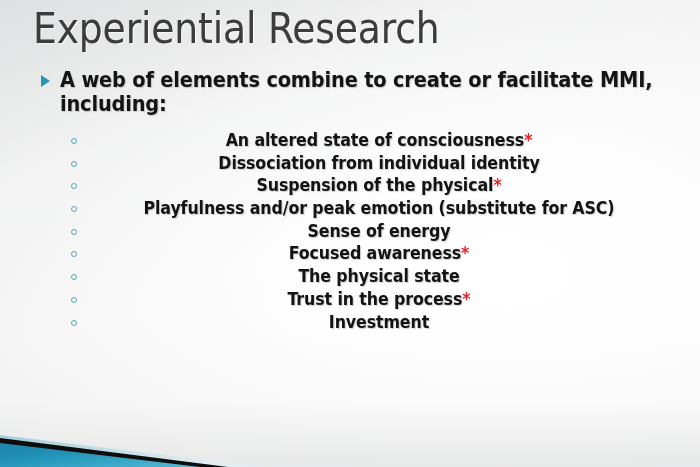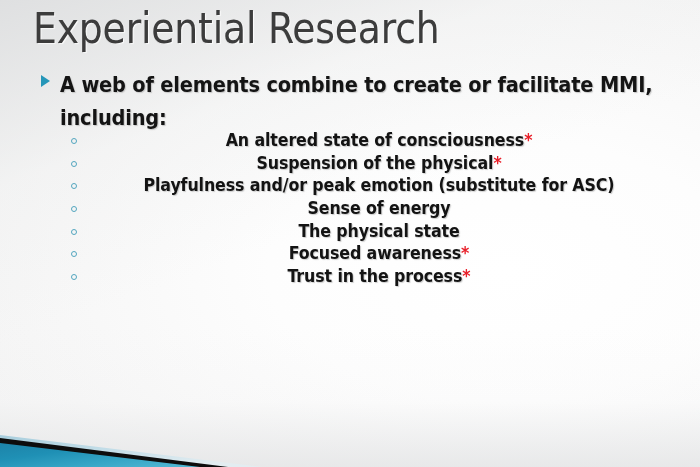--- a/index.html
+++ b/index.html
@@ -71,21 +71,21 @@
     margin-top: 7px;
     margin-right: 10px;
     background: #2596b8;
     clip-path: polygon(0 0, 100% 50%, 0 100%);
   }
   #level1-text {
     flex: 1 1 auto;
     font-family: "DejaVu Sans Condensed", "Liberation Sans Narrow", "Liberation Sans", sans-serif;
     font-size: 21.5px;
     font-weight: bold;
-    line-height: 33px;
+    line-height: 24px;
     color: #141414;
     letter-spacing: -0.15px;
     text-shadow: 1px 1px 1px rgba(190,190,190,0.85);
   }
 
   
   #level2-list {
     position: absolute;
     left: 71px;
     top: 130px;
@@ -151,41 +151,49 @@
     <div id="level1-text">A web of elements combine to create or facilitate MMI, including:</div>
   </div>
 
   <div id="level2-list">
       <div class="l2-row">
         <div class="l2-marker"></div>
         <div class="l2-text"><span>An altered state of consciousness</span><span class="star">*</span></div>
       </div>
       <div class="l2-row">
         <div class="l2-marker"></div>
+        <div class="l2-text"><span>Dissociation from individual identity</span></div>
+      </div>
+      <div class="l2-row">
+        <div class="l2-marker"></div>
         <div class="l2-text"><span>Suspension of the physical</span><span class="star">*</span></div>
       </div>
       <div class="l2-row">
         <div class="l2-marker"></div>
         <div class="l2-text"><span>Playfulness and/or peak emotion (substitute for ASC)</span></div>
       </div>
       <div class="l2-row">
         <div class="l2-marker"></div>
         <div class="l2-text"><span>Sense of energy</span></div>
       </div>
       <div class="l2-row">
         <div class="l2-marker"></div>
+        <div class="l2-text"><span>Focused awareness</span><span class="star">*</span></div>
+      </div>
+      <div class="l2-row">
+        <div class="l2-marker"></div>
         <div class="l2-text"><span>The physical state</span></div>
       </div>
       <div class="l2-row">
         <div class="l2-marker"></div>
-        <div class="l2-text"><span>Focused awareness</span><span class="star">*</span></div>
-      </div>
-      <div class="l2-row">
-        <div class="l2-marker"></div>
         <div class="l2-text"><span>Trust in the process</span><span class="star">*</span></div>
+      </div>
+      <div class="l2-row">
+        <div class="l2-marker"></div>
+        <div class="l2-text"><span>Investment</span></div>
       </div>
     </div>
 
   <svg id="decor" viewBox="0 0 300 60" preserveAspectRatio="none">
     <defs>
       <linearGradient id="tealGrad" x1="0" y1="0" x2="1" y2="0.85">
         <stop offset="0%" stop-color="#1d83a8"></stop>
         <stop offset="35%" stop-color="#1f90b5"></stop>
         <stop offset="70%" stop-color="#36a6c6"></stop>
         <stop offset="100%" stop-color="#4fb6d2"></stop>

